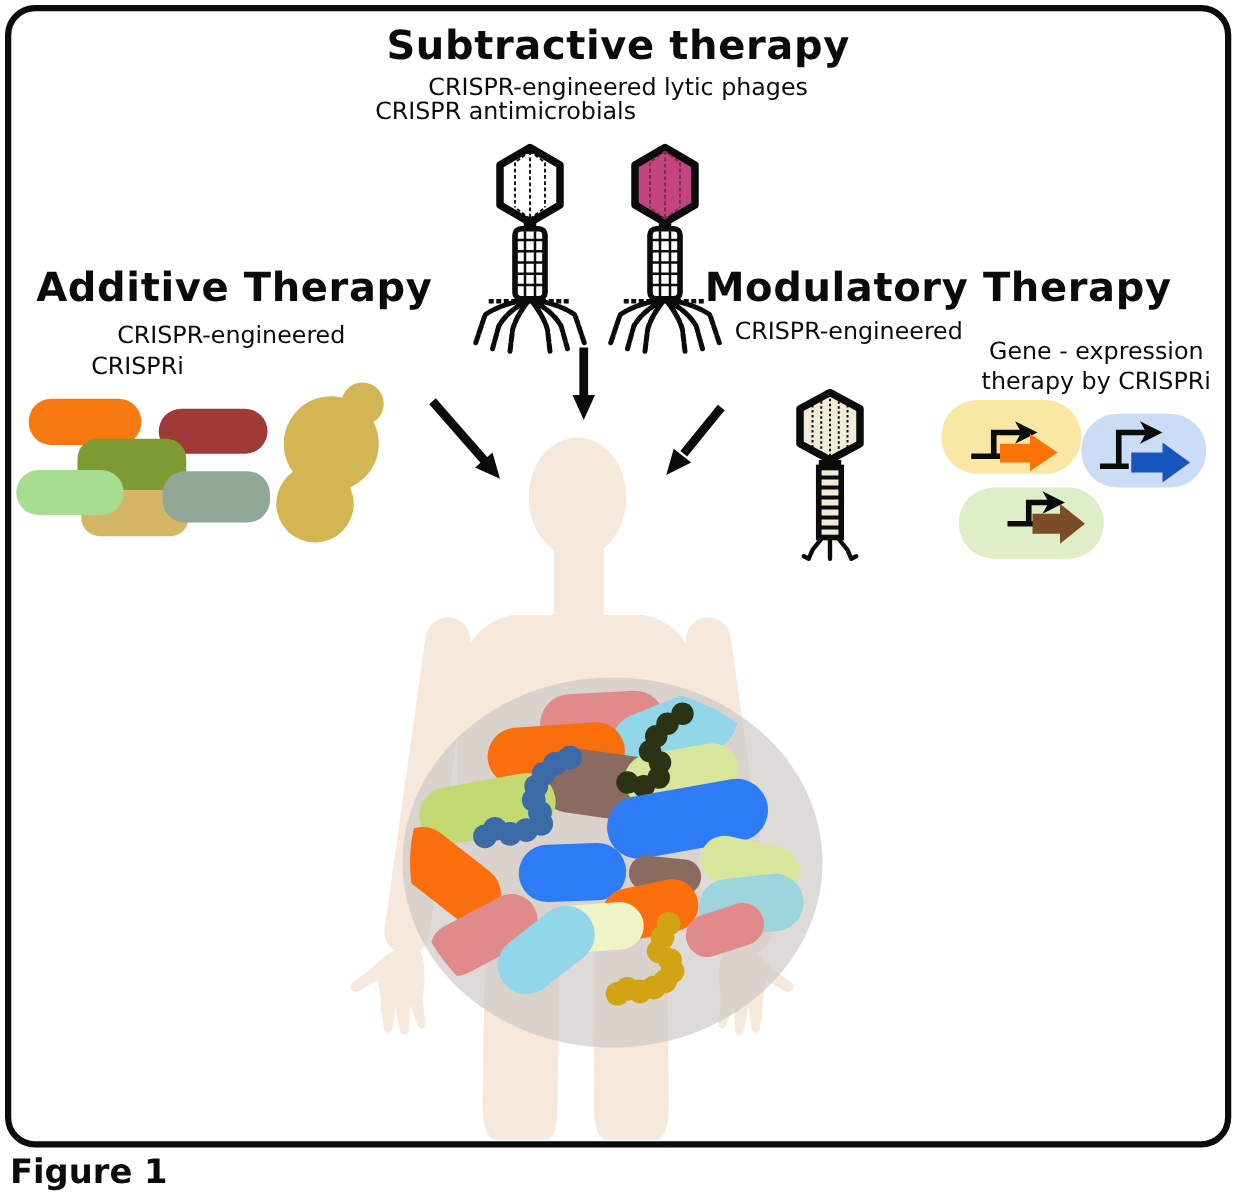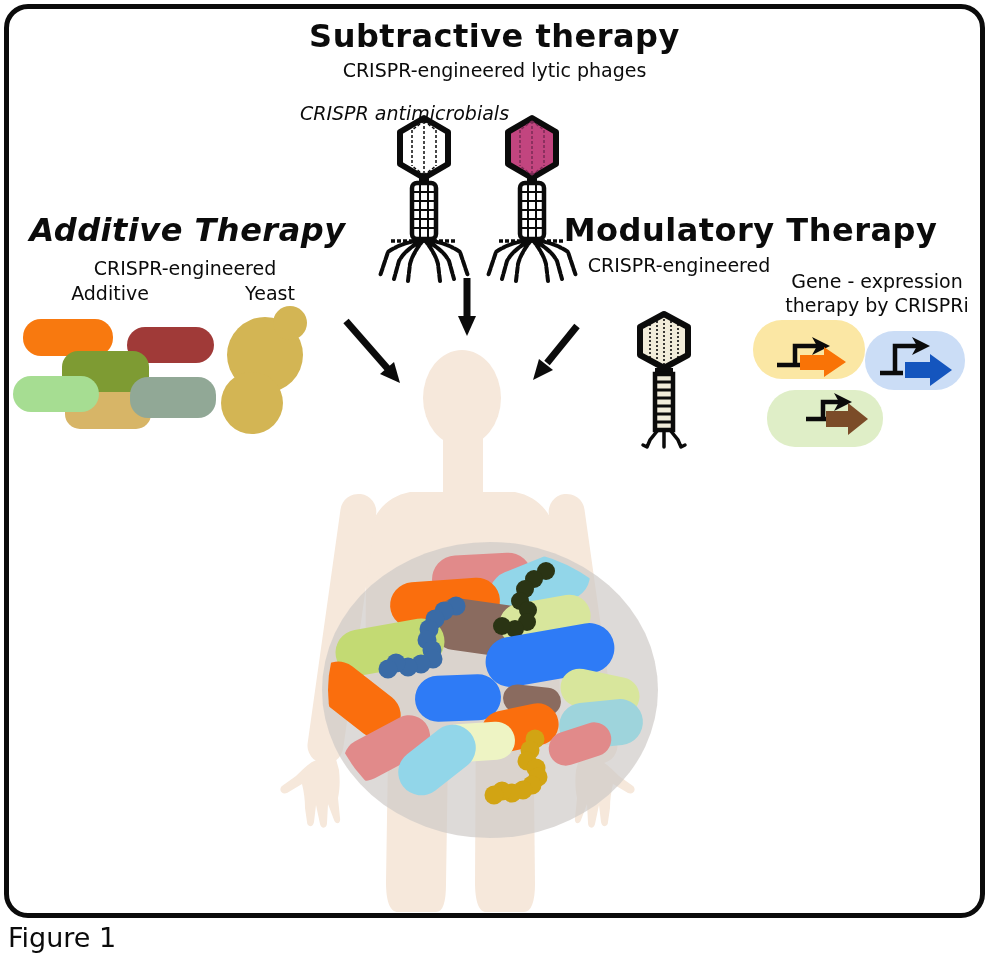--- a/index.html
+++ b/index.html
@@ -5,29 +5,29 @@
   html,body{margin:0;padding:0;background:#fff;}
   #stage{position:relative;width:989px;height:960px;background:#fff;overflow:hidden;
          font-family:"DejaVu Sans","Liberation Sans",sans-serif;color:#0b0b0b;}
   .frame{position:absolute;left:4px;top:4px;width:981px;height:914px;box-sizing:border-box;
          border:5px solid #0b0b0b;border-radius:24px;background:transparent;}
   .txt{position:absolute;text-align:center;}
   .title{font-weight:700;font-size:32px;line-height:36px;letter-spacing:.5px;text-align:center;}
   .sub{font-size:19px;line-height:26px;}
   #subtractive-title{left:0;top:18px;width:989px;}
   #subtractive-line1{left:0;top:57px;width:989px;}
-  #subtractive-line2{left:0;top:100px;width:809px;font-style:italic;}
-  #additive-title{left:10px;top:212px;width:355px;font-style:italic;}
+  #subtractive-line2{left:0;top:76px;width:809px;}
+  #additive-title{left:10px;top:212px;width:355px;}
   #additive-sub{left:10px;top:255px;width:350px;}
   #bacteria-label{left:10px;top:280px;width:200px;}
   #yeast-label{left:195px;top:280px;width:150px;}
   #modulatory-title{left:553px;top:212px;width:395px;}
   #mod-phage-sub{left:578px;top:253px;width:202px;line-height:24px;font-size:19px;}
   #mod-crispri-sub{left:778px;top:253px;width:198px;line-height:24px;font-size:19px;margin-top:16px;}
-  #figure-label{position:absolute;left:8px;top:922px;font-weight:400;font-size:27px;text-align:left;}
+  #figure-label{position:absolute;left:8px;top:922px;font-weight:700;font-size:27px;text-align:left;}
   svg{position:absolute;left:0;top:0;}
 </style>
 </head>
 <body>
 
 <div id="stage">
 
   <svg width="989" height="960" viewBox="0 0 989 960" xmlns="http://www.w3.org/2000/svg" xmlns:xlink="http://www.w3.org/1999/xlink">
     <defs>
       <clipPath id="gut-clip">
@@ -192,22 +192,21 @@
   </svg>
 
   <div class="frame"></div>
 
   <div class="txt title" id="subtractive-title">Subtractive therapy</div>
   <div class="txt sub" id="subtractive-line1">CRISPR-engineered lytic phages</div>
   <div class="txt sub" id="subtractive-line2">CRISPR antimicrobials</div>
 
   <div class="txt title" id="additive-title">Additive Therapy</div>
   <div class="txt sub" id="additive-sub">CRISPR-engineered</div>
-  <div class="txt sub" id="bacteria-label">Additive</div>
-  <div class="txt sub" id="yeast-label">Yeast</div>
+  <div class="txt sub" id="bacteria-label">CRISPRi</div>
 
   <div class="txt title" id="modulatory-title">Modulatory Therapy</div>
   <div class="txt" id="mod-phage-sub">
     <div>CRISPR-engineered</div>
   </div>
   <div class="txt" id="mod-crispri-sub">
     <div>Gene - expression</div>
     <div>therapy by CRISPRi</div>
   </div>
 

